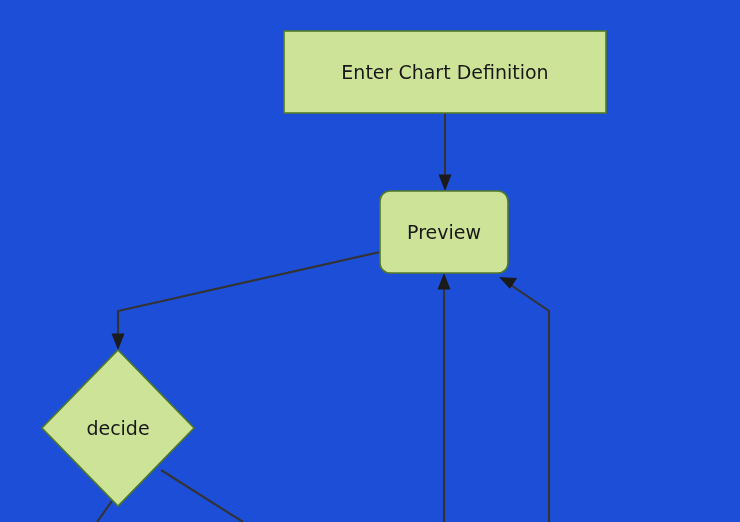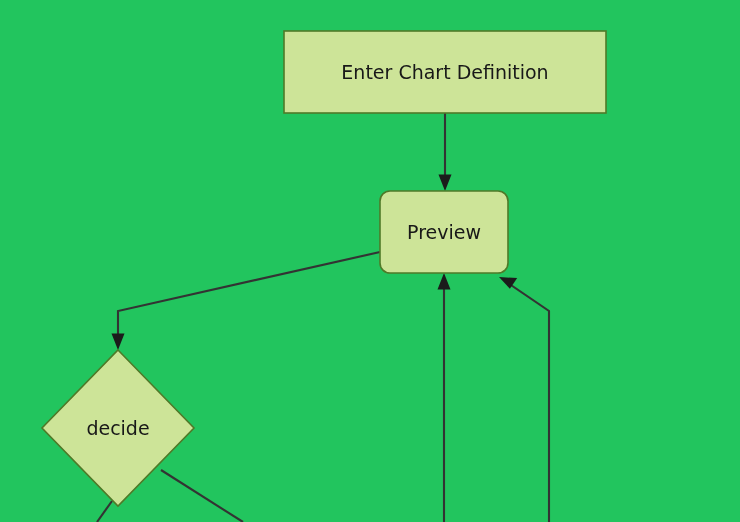--- a/index.html
+++ b/index.html
@@ -10,21 +10,21 @@
     width: 740px;
     height: 522px;
     background: #ffffff;
     font-family: "DejaVu Sans", sans-serif;
     overflow: hidden;
   }
   #flowchart-canvas {
     position: relative;
     width: 740px;
     height: 522px;
-    background: #22c55e;
+    background: #1d4ed8;
   }
   #flowchart-svg {
     position: absolute;
     top: 0;
     left: 0;
     width: 740px;
     height: 522px;
     display: block;
   }
   .node-shape {

